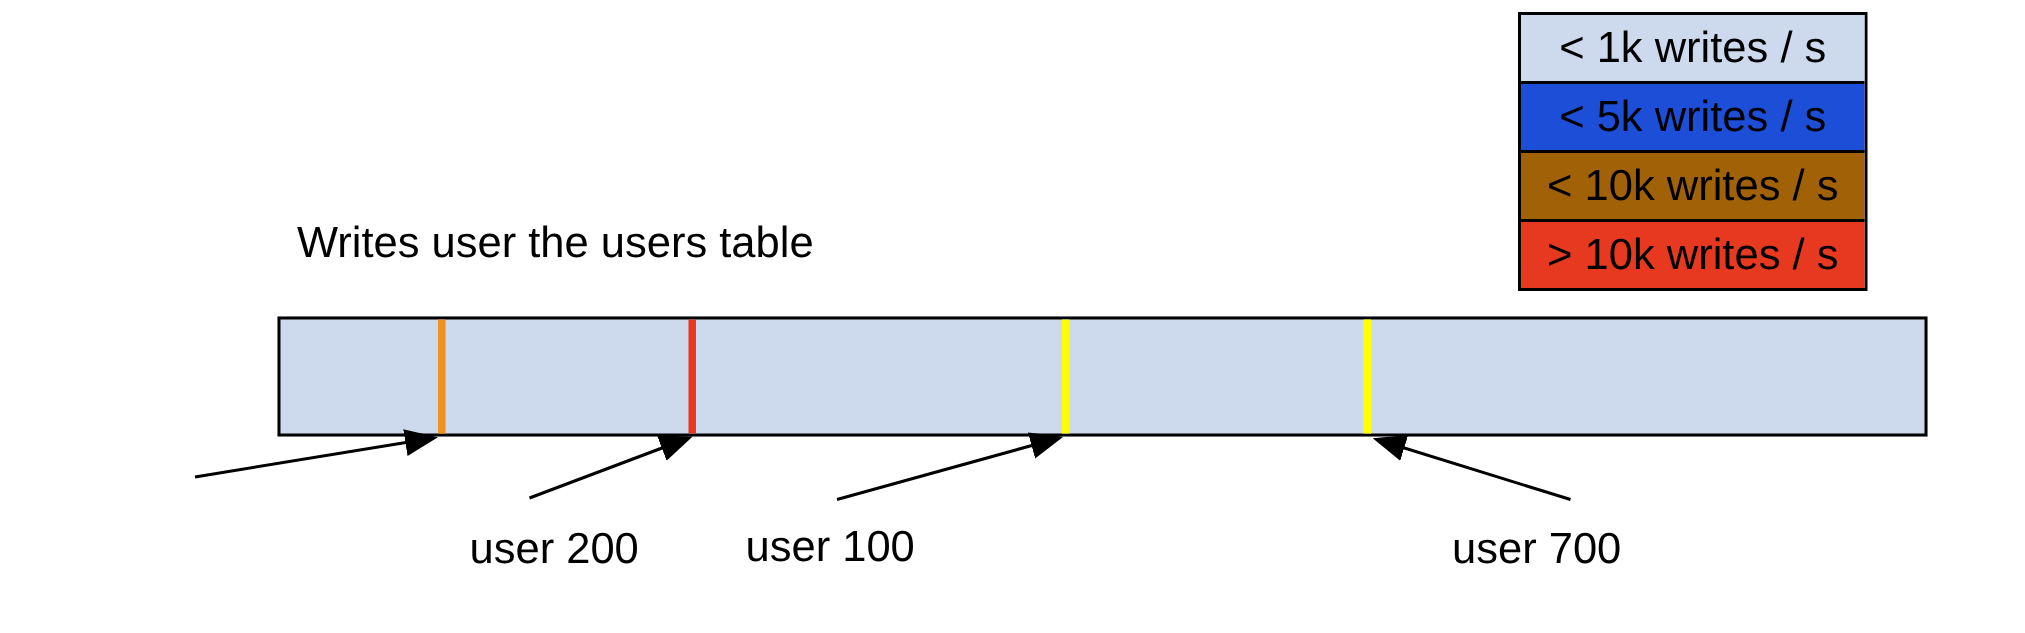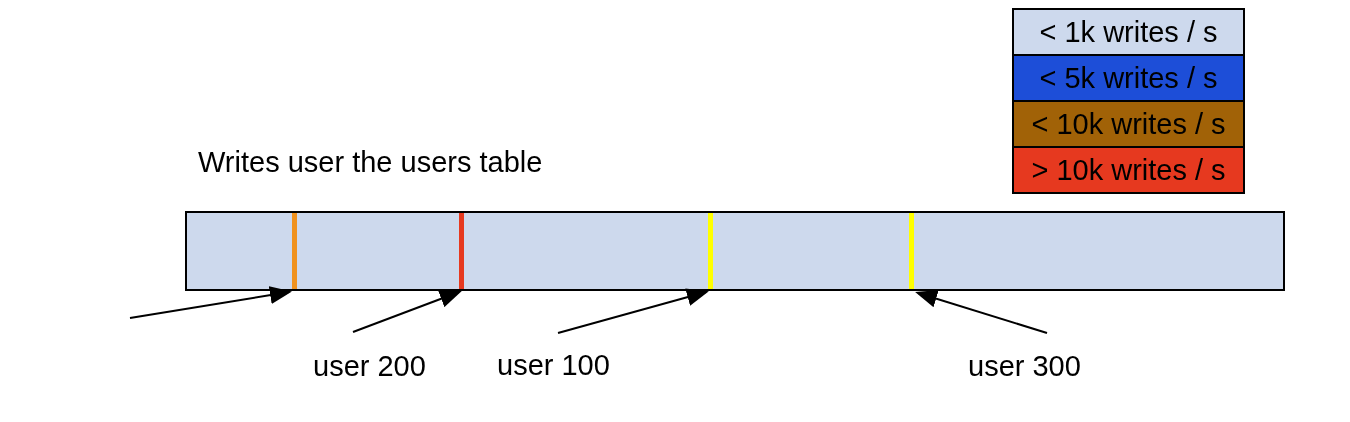--- a/index.html
+++ b/index.html
@@ -102,15 +102,15 @@
       </marker>
     </defs>
     <line x1="130" y1="318" x2="289" y2="292" stroke="#000" stroke-width="2" marker-end="url(#arrowhead)"></line>
     <line x1="353" y1="332" x2="459" y2="292" stroke="#000" stroke-width="2" marker-end="url(#arrowhead)"></line>
     <line x1="558" y1="333" x2="706" y2="292" stroke="#000" stroke-width="2" marker-end="url(#arrowhead)"></line>
     <line x1="1047" y1="333" x2="918" y2="293" stroke="#000" stroke-width="2" marker-end="url(#arrowhead)"></line>
   </svg>
 
   <div class="user-label u1">user 200</div>
   <div class="user-label u2">user 100</div>
-  <div class="user-label u3">user 300</div>
+  <div class="user-label u3">user 700</div>
 
 </div>
 
 </body></html>

